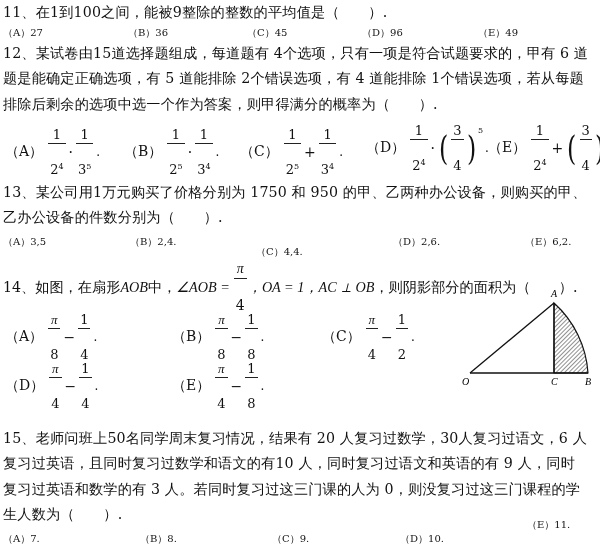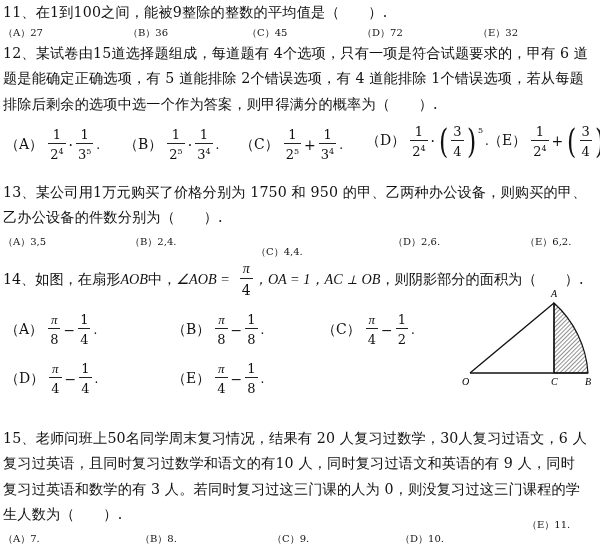--- a/index.html
+++ b/index.html
@@ -5,40 +5,40 @@
   html, body { margin: 0; padding: 0; background: #ffffff; }
   body {
     width: 600px; height: 550px; position: relative; overflow: hidden;
     font-family: "DejaVu Serif", "Liberation Serif", serif;
     color: #111; font-size: 14px;
   }
   .line { position: absolute; left: 3px; white-space: nowrap; font-size: 14.2px; letter-spacing: 0.15px; line-height: 18px; }
   .opt { position: absolute; white-space: nowrap; font-size: 10px; line-height: 18px; }
   .frac { display: inline-flex; flex-direction: column; align-items: center; vertical-align: middle; line-height: 1; font-size: 13px; margin: 0 1px; }
   .frac .num { padding: 0 2px 2px; }
-  .frac .den { border-top: 1px solid #222; padding: 4px 2px 0; }
+  .frac .den { border-top: 1px solid #222; padding: 19px 2px 0; }
   .frac sup { font-size: 8px; vertical-align: 5px; }
   .mopt { position: absolute; white-space: nowrap; font-size: 14px; display: flex; align-items: center; }
   .mopt .lbl { margin-right: 4px; }
   .op { margin: 0 2px; font-size: 14px; }
   .paren { font-size: 34px; font-weight: 100; line-height: 1; transform: scaleX(0.7); display: inline-block; }
   .pow { font-size: 8px; align-self: flex-start; margin-top: 2px; }
   .it { font-style: italic; font-family: "Liberation Serif", serif; }
   .dot { font-size: 12px; margin-left: 2px; }
   svg { position: absolute; }
 </style>
 </head>
 <body>
 
 <div class="line" style="top:3px;">11、在1到100之间，能被9整除的整数的平均值是（　　）.</div>
 <div class="opt" style="top:24px;left:3px;">（A）27</div>
 <div class="opt" style="top:24px;left:128px;text-align:center;">（B）36</div>
 <div class="opt" style="top:24px;left:247px;">（C）45</div>
-<div class="opt" style="top:24px;left:362px;">（D）72</div>
-<div class="opt" style="top:24px;left:478px;">（E）32</div>
+<div class="opt" style="top:24px;left:362px;">（D）96</div>
+<div class="opt" style="top:24px;left:478px;">（E）49</div>
 
 <div class="line" style="top:44px;">12、某试卷由15道选择题组成，每道题有 4个选项，只有一项是符合试题要求的，甲有 6 道</div>
 <div class="line" style="top:69px;">题是能确定正确选项，有 5 道能排除 2个错误选项，有 4 道能排除 1个错误选项，若从每题</div>
 <div class="line" style="top:95px;">排除后剩余的选项中选一个作为答案，则甲得满分的概率为（　　）.</div>
 
 <div class="mopt" style="top:128px;left:5px;">
   <span class="lbl">（A）</span>
   <span class="frac">
       <span class="num">1</span>
       <span class="den"><span>2</span><sup>4</sup></span>
@@ -113,21 +113,21 @@
 <div class="opt" style="top:233px;left:3px;">（A）3,5</div>
 <div class="opt" style="top:233px;left:130px;">（B）2,4.</div>
 <div class="opt" style="top:243px;left:256px;">（C）4,4.</div>
 <div class="opt" style="top:233px;left:393px;">（D）2,6.</div>
 <div class="opt" style="top:233px;left:525px;">（E）6,2.</div>
 
 <div class="mopt" style="top:262px;left:3px;font-size:14.2px;">
   <span>14、如图，在扇形 </span>
   <span class="it">AOB</span>
   <span> 中，</span>
-  <span class="it" style="margin-right:9px;">∠AOB =</span>
+  <span class="it" style="margin-right:3px;">∠AOB =</span>
   <span class="frac" style="font-size:14px;">
       <span class="num it">π</span>
       <span class="den">4</span>
     </span>
   <span class="it">，OA = 1，AC ⊥ OB</span>
   <span>，则阴影部分的面积为（　　）.</span>
 </div>
 
 <div class="mopt" style="top:313px;left:5px;">
   <span class="lbl">（A）</span>

